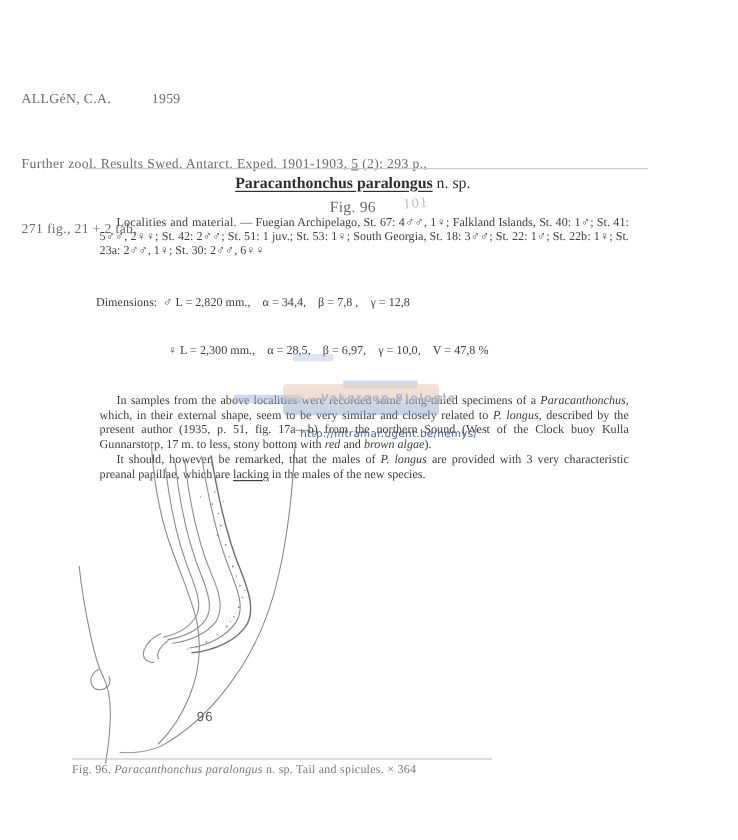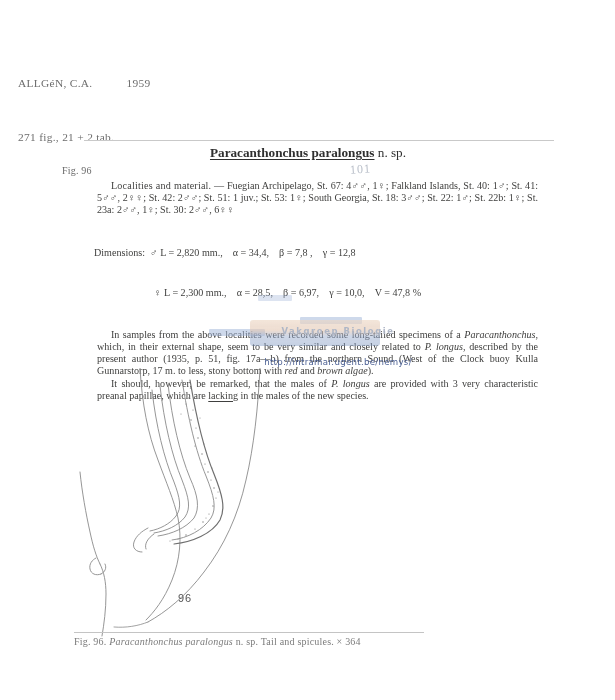--- a/index.html
+++ b/index.html
@@ -29,21 +29,21 @@
     letter-spacing: 0.3px;
     white-space: pre-wrap;
   }
   .typed-line { display: block; }
   .typed-underline { text-decoration: underline; }
   .typed-gap { display: inline-block; width: 34px; }
 
   
   .page {
     position: absolute;
-    left: 62px;
+    left: 48px;
     top: 140px;
     width: 492px;
     height: 520px;
     text-decoration: underline;
   }
   .top-rule {
     position: absolute;
     left: 22px;
     top: 0px;
     width: 470px;
@@ -67,21 +67,22 @@
   }
   .species-title .rank {
     font-weight: normal;
   }
 
   .fig-ref {
     position: absolute;
     left: 0;
     top: 25px;
     width: 492px;
-    font-size: 10px;
+    text-align: center;
+    font-size: 13px;
     color: #6a6a6a;
     letter-spacing: 0.2px;
   }
 
   .hand-mark {
     position: absolute;
     left: 288px;
     top: 22px;
     font-family: "Liberation Serif", serif;
     font-size: 12px;
@@ -208,20 +209,21 @@
     color: #7b7b7b;
     letter-spacing: 0.2px;
   }
   .fig-caption i { font-style: italic; }
 </style>
 </head>
 <body>
 
 <div class="typed-header">
   <span class="typed-line"><span>ALLGéN, C.A.</span><span class="typed-gap"></span><span>1959</span></span>
+  <span class="typed-line"><span>Further zool. Results Swed. Antarct. Exped. 1901-1903, </span><span class="typed-underline">5</span><span> (2): 293 p.,</span></span>
   <span class="typed-line">271 fig., 21 + 2 tab.</span>
 </div>
 
 <div class="page">
 
   <div class="top-rule"></div>
 
   <div class="species-title">
     <span class="sci">Paracanthonchus paralongus</span><span class="rank"> </span><span class="rank">n. sp.</span>
   </div>

